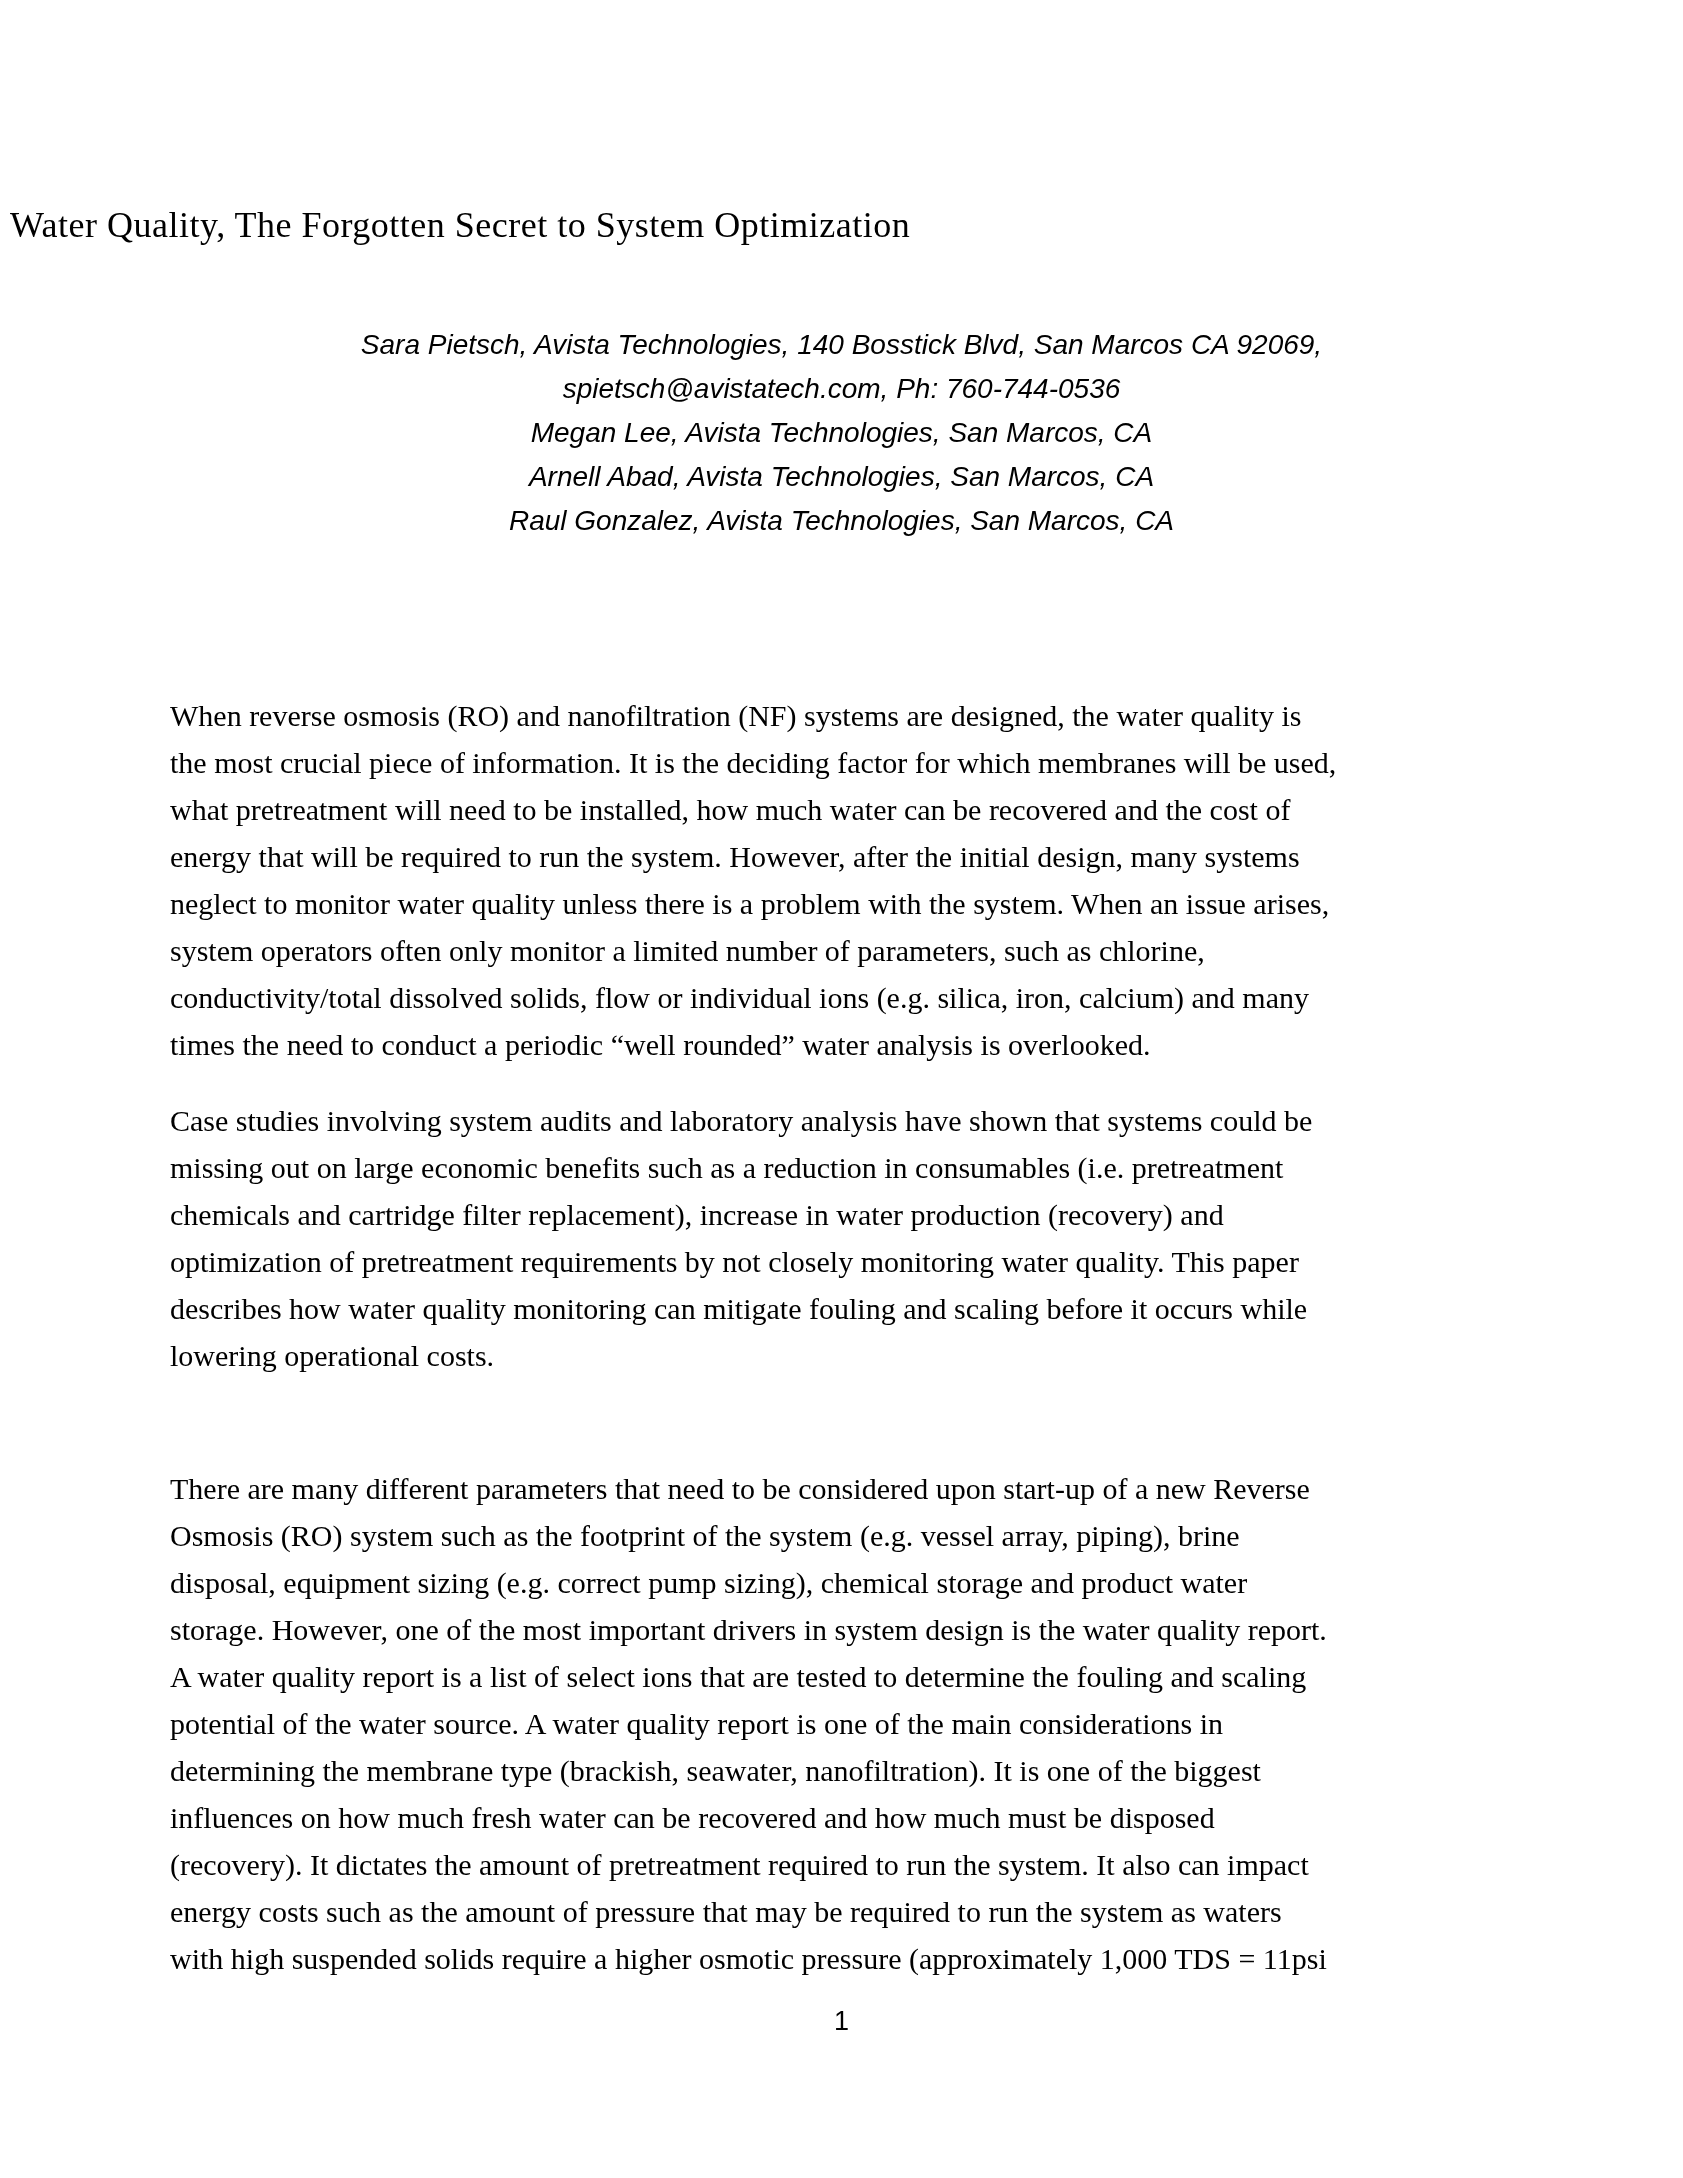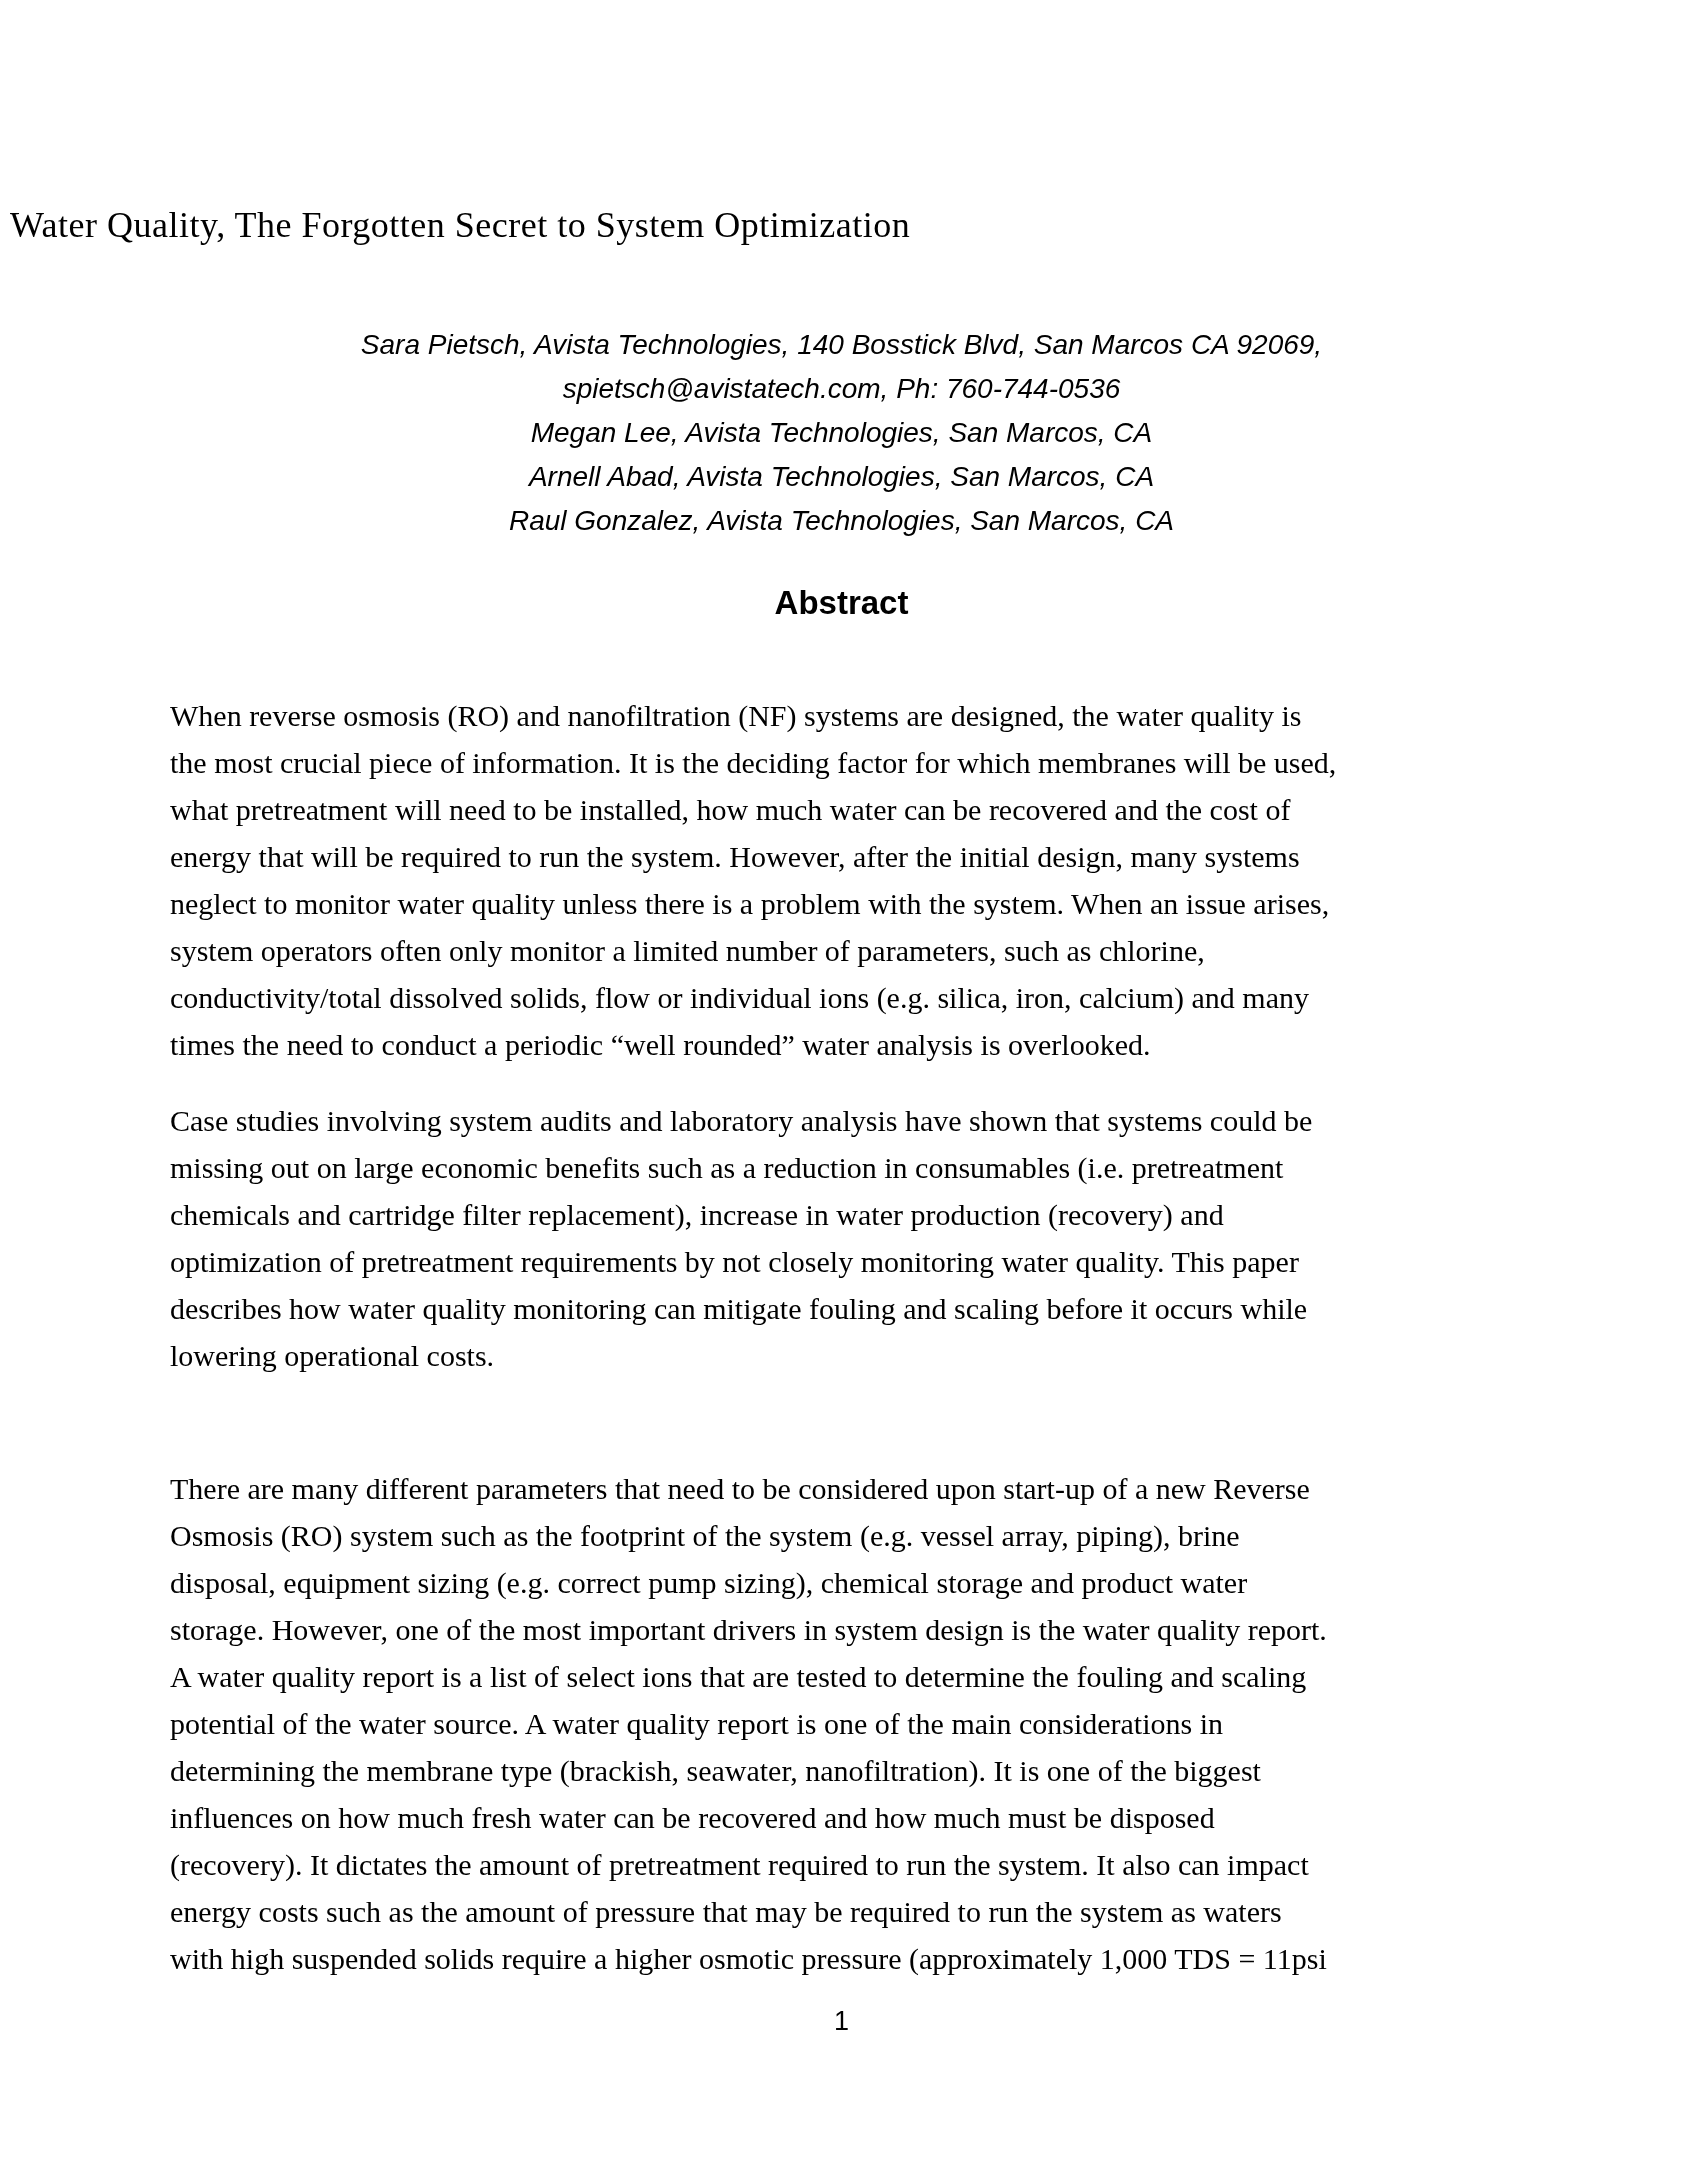--- a/index.html
+++ b/index.html
@@ -84,21 +84,20 @@
 <div class="page">
 
   <h1 class="doc-title">Water Quality, The Forgotten Secret to System Optimization</h1>
 
   <div class="authors">Sara Pietsch, Avista Technologies, 140 Bosstick Blvd, San Marcos CA 92069,
 spietsch@avistatech.com, Ph: 760-744-0536
 Megan Lee, Avista Technologies, San Marcos, CA
 Arnell Abad, Avista Technologies, San Marcos, CA
 Raul Gonzalez, Avista Technologies, San Marcos, CA</div>
 
-  <h2 class="section-heading heading-abstract">Abstract</h2>
 
   <p class="body-para para-abstract-1">When reverse osmosis (RO) and nanofiltration (NF) systems are designed, the water quality is
 the most crucial piece of information. It is the deciding factor for which membranes will be used,
 what pretreatment will need to be installed, how much water can be recovered and the cost of
 energy that will be required to run the system. However, after the initial design, many systems
 neglect to monitor water quality unless there is a problem with the system. When an issue arises,
 system operators often only monitor a limited number of parameters, such as chlorine,
 conductivity/total dissolved solids, flow or individual ions (e.g. silica, iron, calcium) and many
 times the need to conduct a periodic “well rounded” water analysis is overlooked.</p>
 

